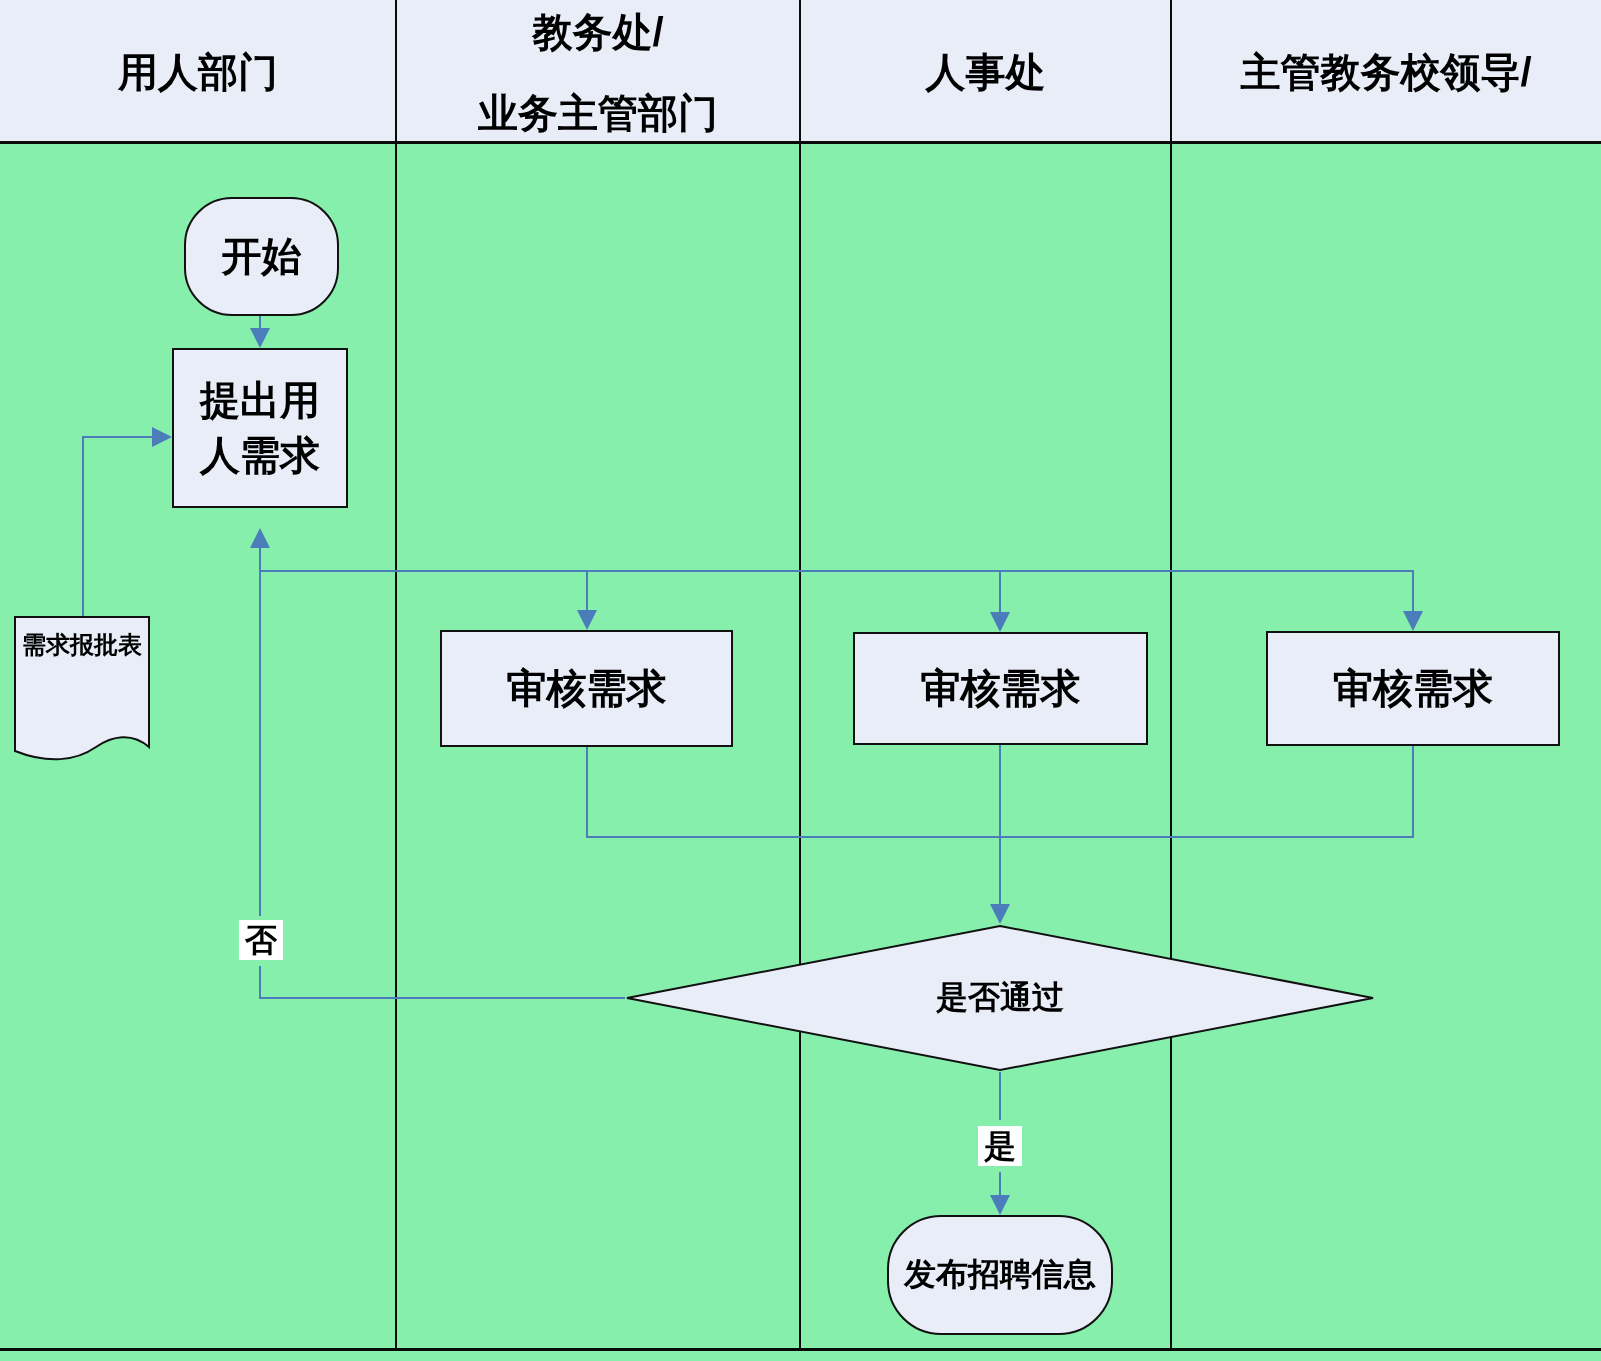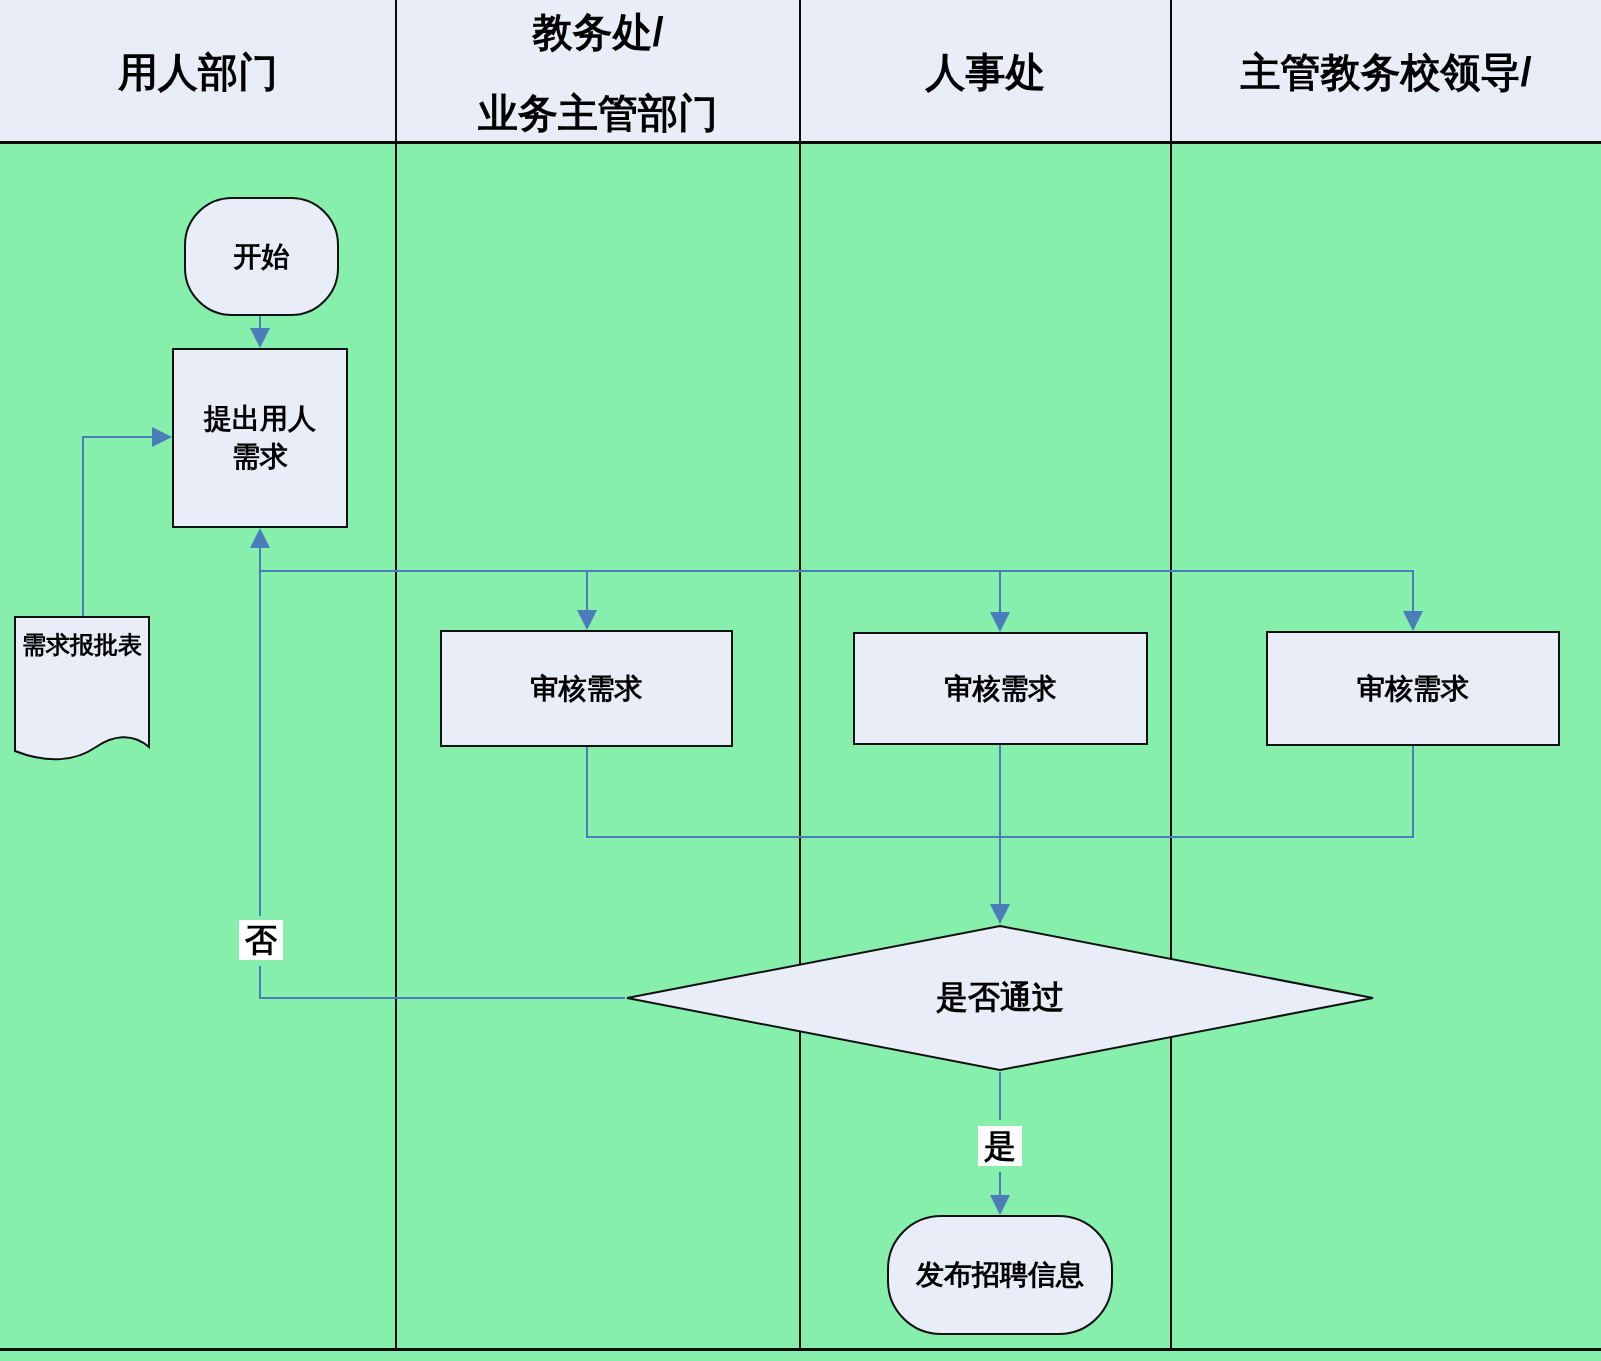--- a/index.html
+++ b/index.html
@@ -11,29 +11,29 @@
   .header-band{position:absolute;left:0;top:0;width:1601px;height:144px;background:#e8edf7;border-bottom:3px solid #0a0a0a;box-sizing:border-box;}
   .lane-header{position:absolute;top:0;height:144px;display:flex;flex-direction:column;justify-content:center;align-items:center;
     font-size:40px;font-weight:bold;line-height:1.45;text-align:center;}
   .lh1{left:0;width:396px;} .lh2{left:396px;width:404px;gap:23px;} .lh3{left:800px;width:371px;} .lh4{left:1171px;width:430px;}
   .lane-divider{position:absolute;top:0;width:2px;height:1348px;background:#0a0a0a;}
   .ld1{left:395px;} .ld2{left:799px;} .ld3{left:1170px;}
   .bottom-border{position:absolute;left:0;top:1348px;width:1601px;height:3px;background:#0a0a0a;}
 
   
   .shape{position:absolute;box-sizing:border-box;display:flex;align-items:center;justify-content:center;
-    text-align:center;font-size:28px;font-weight:bold;background:#e8edf7;border:2px solid #111;}
+    text-align:center;font-size:40px;font-weight:bold;background:#e8edf7;border:2px solid #111;}
   .terminator{border-radius:48px;}
   .n-start{left:184px;top:197px;width:155px;height:119px;}
-  .n-propose{left:172px;top:348px;width:176px;height:180px;}
+  .n-propose{left:172px;top:348px;width:176px;height:160px;}
   .n-propose .lbl{max-width:126px;}
   .n-review1{left:440px;top:630px;width:293px;height:117px;}
   .n-review2{left:853px;top:632px;width:295px;height:113px;}
   .n-review3{left:1266px;top:631px;width:294px;height:115px;}
-  .n-publish{left:887px;top:1215px;width:226px;height:120px;border-radius:54px;font-size:28px;}
+  .n-publish{left:887px;top:1215px;width:226px;height:120px;border-radius:54px;font-size:32px;}
 
   .n-doc{position:absolute;left:14px;top:616px;width:136px;height:146px;}
   .n-doc svg{position:absolute;left:0;top:0;}
   .n-doc .lbl{position:absolute;left:0;top:14px;width:136px;text-align:center;font-size:24px;font-weight:bold;line-height:1.25;}
 
   .n-decision{position:absolute;left:625px;top:924px;width:750px;height:148px;}
   .n-decision svg{position:absolute;left:0;top:0;}
   .n-decision .lbl{position:absolute;left:0;top:0;width:750px;height:148px;display:flex;align-items:center;justify-content:center;
     font-size:32px;font-weight:bold;}
 

